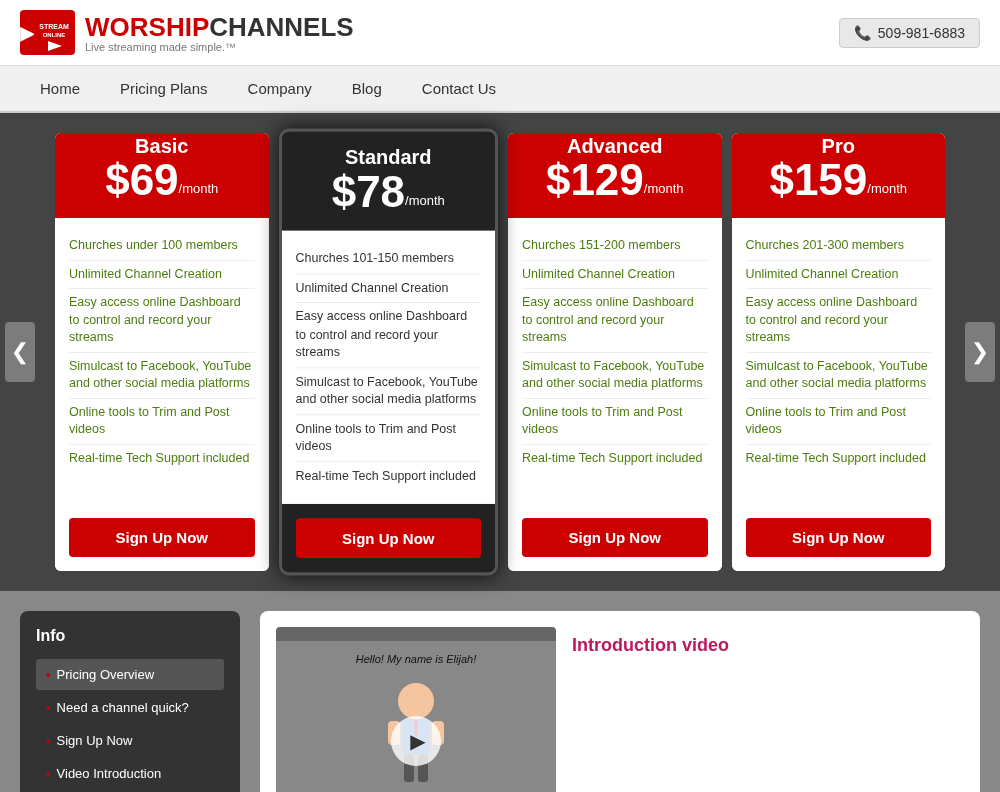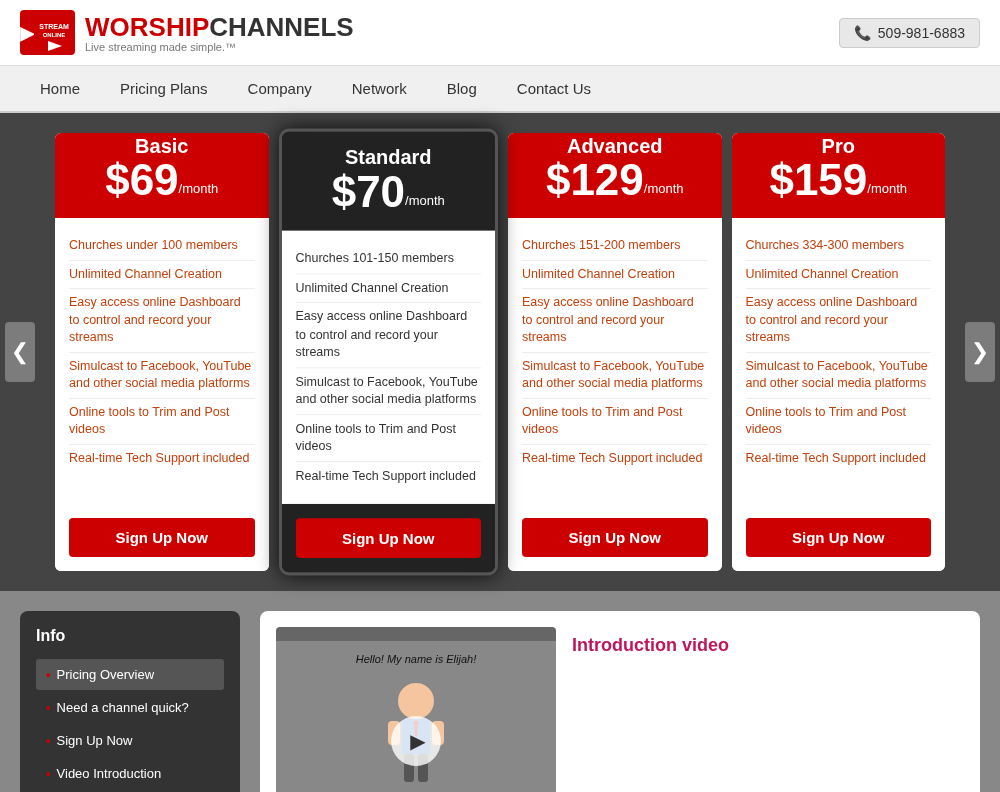--- a/index.html
+++ b/index.html
@@ -127,21 +127,21 @@
       display: block;
     }
     .plan-price-row { display: flex; align-items: flex-end; justify-content: center; }
     .plan-price-big { font-size: 44px; font-weight: bold; line-height: 1; }
     .plan-price-suffix { font-size: 13px; margin-bottom: 6px; }
 
     .plan-features {
       padding: 14px 14px;
       flex: 1;
       background: #fff;
-      color: #c2410c;
+      color: #4d7c0f;
     }
     .plan-card.featured .plan-features {
       background: #fff;
       color: #333;
     }
     .plan-feature-item {
       font-size: 12.5px;
       padding: 5px 0;
       border-bottom: 1px solid #eee;
       line-height: 1.4;
@@ -260,21 +260,20 @@
   <div class="phone-box">
     <span>📞</span>
     <span>509-981-6883</span>
   </div>
 </div>
 
 <nav class="nav">
   <a class="nav-item">Home</a>
   <a class="nav-item">Pricing Plans</a>
   <a class="nav-item">Company</a>
-  <a class="nav-item">Network</a>
   <a class="nav-item">Blog</a>
   <a class="nav-item">Contact Us</a>
 </nav>
 
 <div class="main-bg">
   <button class="arrow-btn arrow-left">❮</button>
   <button class="arrow-btn arrow-right">❯</button>
 
   <div class="plans-grid">
 
@@ -296,21 +295,21 @@
       </div>
       <div class="plan-footer">
         <button class="signup-btn">Sign Up Now</button>
       </div>
     </div>
 
     <div class="plan-card featured">
       <div class="plan-header-dark">
         <span class="plan-name">Standard</span>
         <div class="plan-price-row">
-          <span class="plan-price-big">$70</span>
+          <span class="plan-price-big">$78</span>
           <span class="plan-price-suffix">/month</span>
         </div>
       </div>
       <div class="plan-features">
         <div class="plan-feature-item">Churches 101-150 members</div>
         <div class="plan-feature-item">Unlimited Channel Creation</div>
         <div class="plan-feature-item">Easy access online Dashboard to control and record your streams</div>
         <div class="plan-feature-item">Simulcast to Facebook, YouTube and other social media platforms</div>
         <div class="plan-feature-item">Online tools to Trim and Post videos</div>
         <div class="plan-feature-item">Real-time Tech Support included</div>
@@ -343,21 +342,21 @@
 
     <div class="plan-card">
       <div class="plan-header-red">
         <span class="plan-name">Pro</span>
         <div class="plan-price-row">
           <span class="plan-price-big">$159</span>
           <span class="plan-price-suffix">/month</span>
         </div>
       </div>
       <div class="plan-features">
-        <div class="plan-feature-item">Churches 334-300 members</div>
+        <div class="plan-feature-item">Churches 201-300 members</div>
         <div class="plan-feature-item">Unlimited Channel Creation</div>
         <div class="plan-feature-item">Easy access online Dashboard to control and record your streams</div>
         <div class="plan-feature-item">Simulcast to Facebook, YouTube and other social media platforms</div>
         <div class="plan-feature-item">Online tools to Trim and Post videos</div>
         <div class="plan-feature-item">Real-time Tech Support included</div>
       </div>
       <div class="plan-footer">
         <button class="signup-btn">Sign Up Now</button>
       </div>
     </div>

